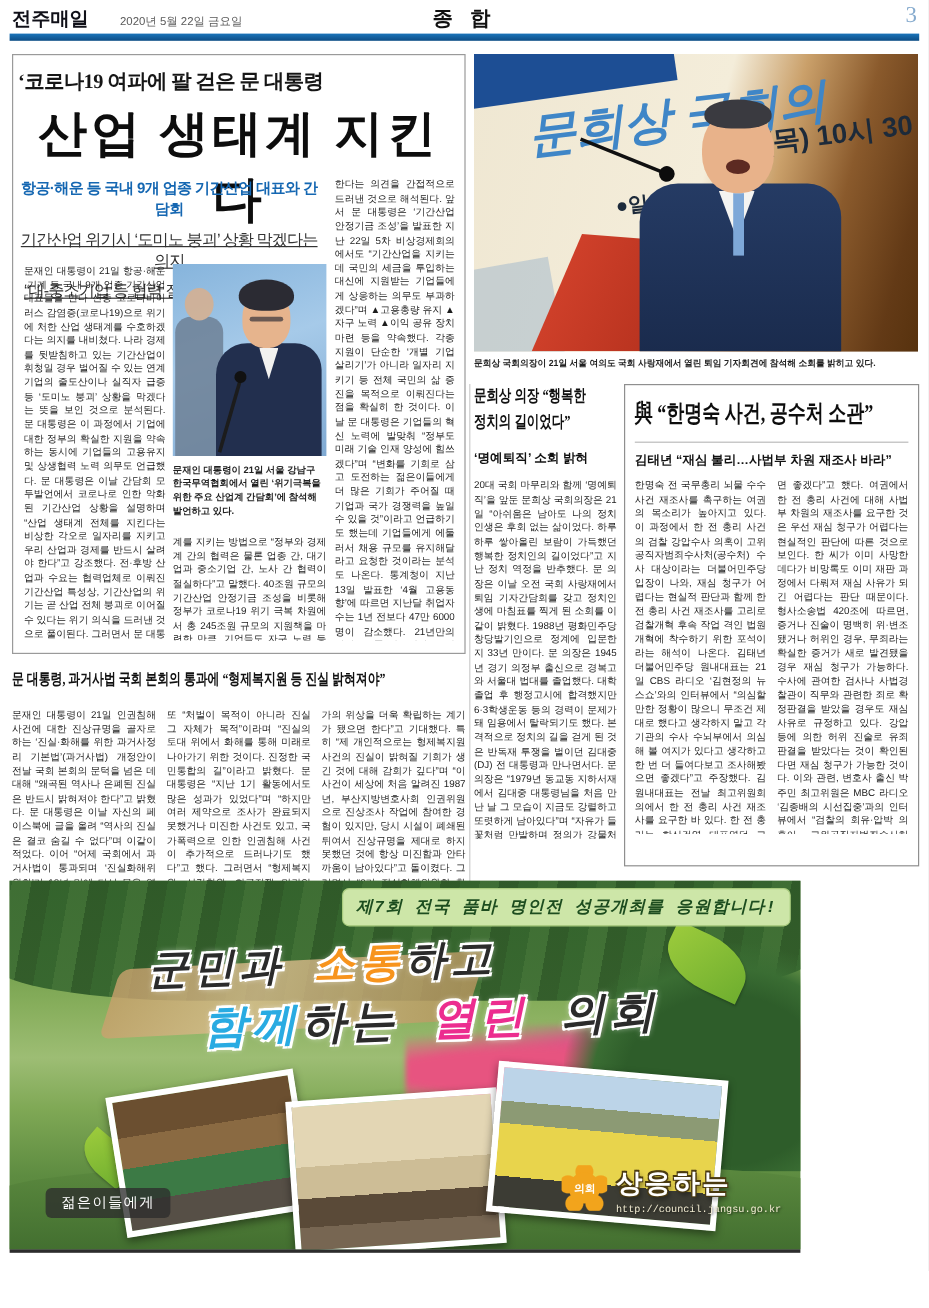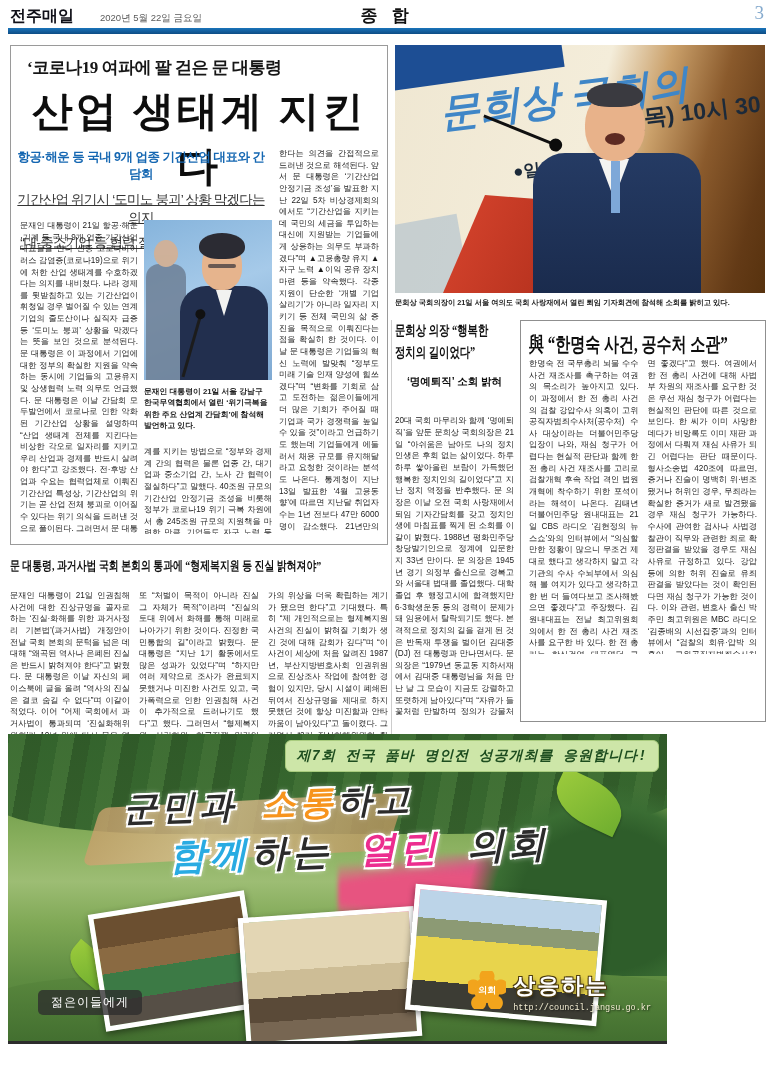--- a/index.html
+++ b/index.html
@@ -8,21 +8,21 @@
 
   
   .brand{position:absolute;left:10px;top:6px;font:bold 16px "Liberation Serif",serif;color:#101018;}
   .hdate{position:absolute;left:100px;top:12px;font-size:9.5px;color:#5a5a5a;}
   .hsection{position:absolute;left:0;right:0;top:4px;text-align:center;font:bold 17px "Liberation Serif",serif;letter-spacing:5px;color:#111;}
   .hpage{position:absolute;right:10px;top:2px;font:19px "Liberation Serif",serif;color:#86abce;}
   .hrule{position:absolute;left:8px;right:8px;top:28px;height:6px;background:linear-gradient(#1a74ba,#0d4d85);}
 
   
   .main-art{position:absolute;left:10px;top:45px;width:378px;height:500px;border:1px solid #9a9a9a;box-sizing:border-box;}
-  .eyebrow{position:absolute;left:16px;top:10px;font:bold 17px "Liberation Serif",serif;color:#161616;letter-spacing:-0.5px;text-align:right;}
+  .eyebrow{position:absolute;left:4px;top:10px;font:bold 17px "Liberation Serif",serif;color:#161616;letter-spacing:-0.5px;text-align:right;}
   .hl-xl{position:absolute;left:0;top:38px;width:100%;text-align:center;font:bold 41px "Liberation Serif",serif;letter-spacing:3px;color:#0d0d0d;}
   .decks{position:absolute;left:4px;top:103px;width:252px;text-align:center;}
   .deck-blue{font-size:12.5px;font-weight:bold;color:#1567b2;margin-bottom:8px;letter-spacing:-0.5px;}
   .deck-g{font-size:13.5px;color:#333;margin-bottom:7px;letter-spacing:-0.8px;text-decoration:underline;}
   .body-txt{font-size:8.2px;line-height:1.42;text-align:justify;color:#1c1c1c;overflow:hidden;height:100%;}
   .mcol1{position:absolute;left:9px;top:174px;width:118px;height:314px;}
   .mcol2{position:absolute;left:133px;top:400px;width:128px;height:88px;}
   .mcol3{position:absolute;left:268px;top:102px;width:100px;height:386px;}
   .mcap{position:absolute;left:133px;top:340px;width:128px;font-size:7.8px;font-weight:bold;line-height:1.45;color:#222;}
 
@@ -61,21 +61,21 @@
   .ps-body{position:absolute;left:138px;top:108px;width:168px;height:140px;background:linear-gradient(#253b64,#1a2b4d);border-radius:32px 28px 0 0;}
   .ps-body::before{content:"";position:absolute;left:66px;top:6px;width:30px;height:40px;background:#f4f4f2;clip-path:polygon(0 0,100% 0,50% 100%);}
   .ps-body::after{content:"";position:absolute;left:78px;top:8px;width:9px;height:52px;background:#7ea8d8;}
   .ps-podium{position:absolute;left:48px;top:150px;width:210px;height:98px;background:linear-gradient(115deg,#d8452e,#9e2413);clip-path:polygon(20% 0,80% 10%,100% 100%,0 100%);}
   .ps-mic{position:absolute;left:86px;top:84px;width:78px;height:3px;background:#101010;transform:rotate(22deg);}
   .ps-mic::after{content:"";position:absolute;right:-6px;top:-5px;width:13px;height:13px;border-radius:50%;background:#0c0c0c;}
   .sp-cap{position:absolute;left:395px;top:298px;width:370px;font-size:7.5px;font-weight:bold;color:#222;white-space:nowrap;transform:scaleX(.97);transform-origin:0 0;}
 
   .spk{position:absolute;left:395px;top:320px;width:119px;height:402px;}
   .spk-hl{font:bold 14px "Liberation Serif",serif;white-space:nowrap;transform:scaleX(0.74);transform-origin:0 0;line-height:1.55;color:#101010;}
-  .spk-sub{font-size:10.5px;font-weight:bold;color:#101010;margin:12px 0 26px;text-align:center;}
+  .spk-sub{font-size:10.5px;font-weight:bold;color:#101010;margin:12px 0 10px;}
   .spk-body{height:300px;}
 
   .han{position:absolute;left:520px;top:320px;width:246px;height:402px;border:1px solid #8f8f8f;box-sizing:border-box;padding:10px 8px 6px;}
   .han-hl{font:bold 20px "Liberation Serif",serif;white-space:nowrap;transform:scaleX(0.75);transform-origin:0 0;color:#0d0d0d;}
   .han-sub{font-size:10.5px;font-weight:bold;color:#111;margin:10px 0 8px;padding-top:8px;border-top:1px solid #bbb;}
   .han-cols{display:flex;gap:9px;height:296px;}
   .han-cols>div{flex:1;}
 
   
   .ad{position:absolute;left:8px;top:734px;width:659px;height:307px;overflow:hidden;border-bottom:3px solid #2c2c2c;
@@ -185,20 +185,21 @@
 
   <div class="spk">
     <div class="spk-hl">문희상 의장 “행복한</div>
     <div class="spk-hl">정치의 길이었다”</div>
     <div class="spk-sub">‘명예퇴직’ 소회 밝혀</div>
     <div class="spk-body body-txt">20대 국회 마무리와 함께 ‘명예퇴직’을 앞둔 문희상 국회의장은 21일 “아쉬움은 남아도 나의 정치 인생은 후회 없는 삶이었다. 하루하루 쌓아올린 보람이 가득했던 행복한 정치인의 길이었다”고 지난 정치 역정을 반추했다. 문 의장은 이날 오전 국회 사랑재에서 퇴임 기자간담회를 갖고 정치인생에 마침표를 찍게 된 소회를 이같이 밝혔다. 1988년 평화민주당 창당발기인으로 정계에 입문한지 33년 만이다. 문 의장은 1945년 경기 의정부 출신으로 경복고와 서울대 법대를 졸업했다. 대학 졸업 후 행정고시에 합격했지만 6·3학생운동 등의 경력이 문제가 돼 임용에서 탈락되기도 했다. 본격적으로 정치의 길을 걷게 된 것은 반독재 투쟁을 벌이던 김대중(DJ) 전 대통령과 만나면서다. 문 의장은 “1979년 동교동 지하서재에서 김대중 대통령님을 처음 만난 날 그 모습이 지금도 강렬하고 또렷하게 남아있다”며 “자유가 들꽃처럼 만발하며 정의가 강물처럼 흐르고 통일에의 꿈이 무지개처럼 솟아오르는 세상, 그 말씀이 저를 정치로 이끌었다”고 회고했다. 1992년 14대 총선 때 민주당 소속으로 의정부에서 당선되며 국회에 입성한 문 의장은 15대 낙선을 제외하고 20대 총선까지 6선 의원을 지냈다. 문 의장은 퇴임 후에도 정치원로로서의 역할을 할 것으로 보인다. /뉴시스</div>
   </div>
 
   <div class="han">
     <div class="han-hl">與 “한명숙 사건, 공수처 소관”</div>
+    <div class="han-sub">김태년 “재심 불리…사법부 차원 재조사 바라”</div>
     <div class="han-cols">
       <div class="body-txt">한명숙 전 국무총리 뇌물 수수 사건 재조사를 촉구하는 여권의 목소리가 높아지고 있다. 이 과정에서 한 전 총리 사건의 검찰 강압수사 의혹이 고위공직자범죄수사처(공수처) 수사 대상이라는 더불어민주당 입장이 나와, 재심 청구가 어렵다는 현실적 판단과 함께 한 전 총리 사건 재조사를 고리로 검찰개혁 후속 작업 격인 법원개혁에 착수하기 위한 포석이라는 해석이 나온다. 김태년 더불어민주당 원내대표는 21일 CBS 라디오 ‘김현정의 뉴스쇼’와의 인터뷰에서 “의심할 만한 정황이 많으니 무조건 제대로 했다고 생각하지 말고 각 기관의 수사 수뇌부에서 의심해 볼 여지가 있다고 생각하고 한 번 더 들여다보고 조사해봤으면 좋겠다”고 주장했다. 김 원내대표는 전날 최고위원회의에서 한 전 총리 사건 재조사를 요구한 바 있다. 한 전 총리는 한신건영 대표였던 고(故) 한만호씨로부터 뇌물을 받은 혐의로 기소돼 지난 2015년 확정판결을 받았으나, 최근 검찰의 강요로 거짓진술을 했다는 한씨의 비망록이 언론보도로 공개되며 파장이 일었다. 김 원내대표는 그러면서도 ‘재심 요건을 충족한다고 보느냐’는 질문에는 “비망록을 작성한 한씨가 이미 고인(故人)이 됐기 때문에 재심과 관련해선 불리하다는 의견이 많이 있다”고 선을 그었다. 이어 “법무부, 법원, 검찰 등 해당 기관에서 먼저 합리적인 판단을 하</div>
       <div class="body-txt">면 좋겠다”고 했다. 여권에서 한 전 총리 사건에 대해 사법부 차원의 재조사를 요구한 것은 우선 재심 청구가 어렵다는 현실적인 판단에 따른 것으로 보인다. 한 씨가 이미 사망한 데다가 비망록도 이미 재판 과정에서 다뤄져 재심 사유가 되긴 어렵다는 판단 때문이다. 형사소송법 420조에 따르면, 증거나 진술이 명백히 위·변조됐거나 허위인 경우, 무죄라는 확실한 증거가 새로 발견됐을 경우 재심 청구가 가능하다. 수사에 관여한 검사나 사법경찰관이 직무와 관련한 죄로 확정판결을 받았을 경우도 재심 사유로 규정하고 있다. 강압 등에 의한 허위 진술로 유죄 판결을 받았다는 것이 확인된다면 재심 청구가 가능한 것이다. 이와 관련, 변호사 출신 박주민 최고위원은 MBC 라디오 ‘김종배의 시선집중’과의 인터뷰에서 “검찰의 회유·압박 의혹이 고위공직자범죄수사처 수사대상이 되느냐”는 질문에 “공수처가 설치가 된다면 공수처 수사 범위에 들어가는 건 맞는다”고 답했다. 또한, 권력기관 개혁의 한 축인 법원개혁 드라이브를 걸기 위함이라는 해석이 나온다. 민주당은 지난 20대 국회 당시 검경 수사권 조정과 오는 7월 출범하는 공수처 설치를 통해 검찰개혁은 상당부문 이뤄냈으나 양승태 사법부 시절 ‘사법농단’을 놓고 법원개혁은 지지부진했다. /뉴시스</div>
     </div>
   </div>
 
   <div class="ad">
     <div class="ad-forest"></div>
     <div class="ad-fields"></div>
     <div class="ad-flowers"></div>

